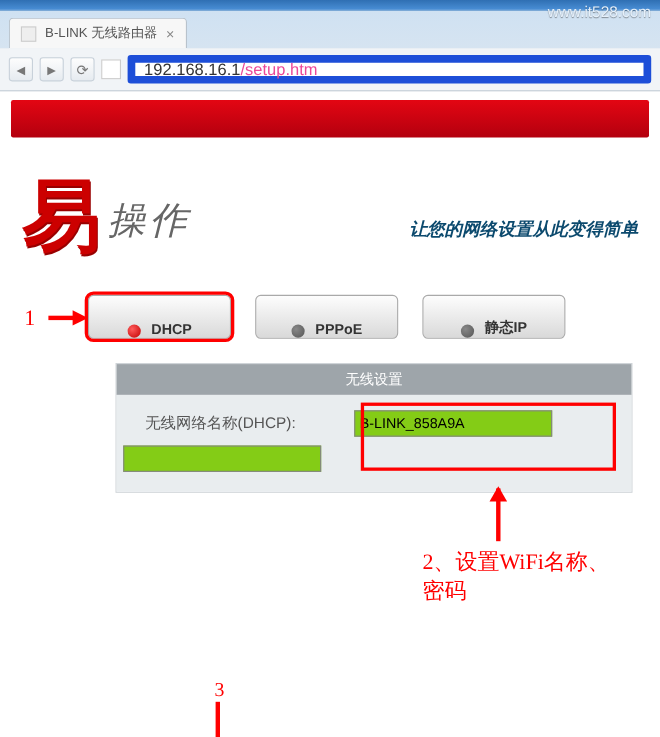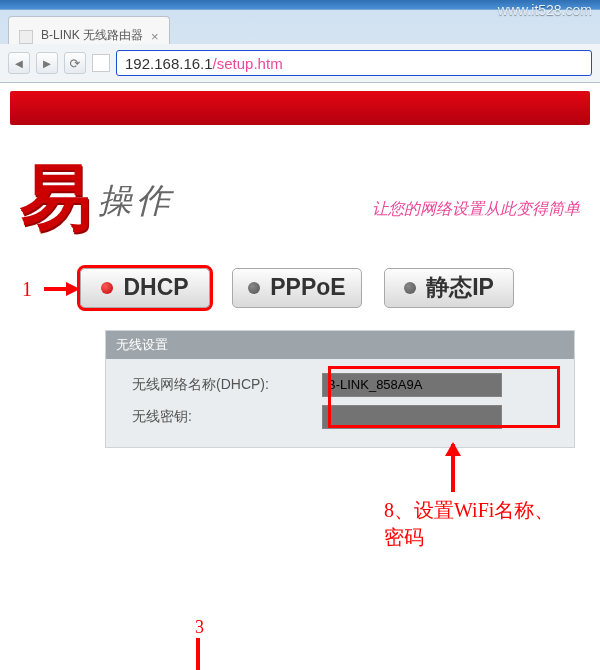--- a/index.html
+++ b/index.html
@@ -29,21 +29,21 @@
     background: linear-gradient(#cfe1f2, #d6e4f1);
     height: 34px;
   }
   .tab {
     background: #f7f7f7;
     border: 1px solid #b8c2cc;
     border-bottom: none;
     border-radius: 4px 4px 0 0;
     height: 28px;
     display: flex;
-    align-items: flex-end;
+    align-items: center;
     padding: 0 10px;
     font-size: 12px;
     color: #555;
     gap: 8px;
   }
   .tab-favicon {
     width: 14px; height: 14px;
     display: inline-block;
     background: #eee; border:1px solid #ccc;
   }
@@ -62,21 +62,21 @@
     border-radius:3px;
     display:flex;align-items:center;justify-content:center;
     color:#777;font-size:13px;
   }
   .doc-icon {
     width:18px;height:18px;background:#fff;border:1px solid #ccc;
   }
   .url-box {
     flex:1;
     background:#fff;
-    border:1px solid #1d4ed8;
+    border:7px solid #1d4ed8;
     border-radius:3px;
     height:26px;
     display:flex;align-items:center;
     padding:0 8px;
     font-size:15px;
     color:#333;
   }
   .url-path { color:#ec4899; }
   .watermark {
     position:absolute;
@@ -116,41 +116,41 @@
   .hero-caozuo {
     font-size: 34px;
     font-weight: normal;
     color:#666;
     letter-spacing: 4px;
     font-style: italic;
     padding-bottom:6px;
   }
   .hero-sub {
     font-size:16px;
-    font-weight:normal;
+    font-weight:bold;
     font-style: italic;
-    color:#ec4899;
+    color:#0c4a6e;
     padding-bottom:10px;
   }
   .mode-row {
     display:flex;
     gap: 22px;
     margin: 38px 0 0 70px;
     align-items:center;
     position:relative;
   }
   .mode-btn {
     height:40px;
     min-width:130px;
     border:1px solid #a9a9a9;
     border-radius:5px;
     background: linear-gradient(#fdfdfd,#d9d9d9);
-    display:flex;align-items:center;justify-content:center;
+    display:flex;align-items:flex-end;justify-content:center;
     gap:10px;
-    font-size:23px;
+    font-size:13px;
     font-weight:bold;
     color:#333;
     cursor:pointer;
   }
   .radio-dot {
     width:12px;height:12px;border-radius:50%;
     background:radial-gradient(circle at 35% 35%, #888, #555);
   }
   .radio-dot.active {
     background:radial-gradient(circle at 35% 35%, #ff5b5b, #c00000);
@@ -178,20 +178,21 @@
   .panel {
     margin: 22px 0 0 95px;
     width: 470px;
     border:1px solid #cfd4d8;
   }
   .panel-head {
     background:#9ea5aa;
     color:#fff;
     font-size:13px;
     padding:5px 10px;
+    text-align:center;
   }
   .panel-body {
     background:#e9edef;
     padding: 10px 6px 14px;
     position:relative;
   }
   .field-row {
     display:flex;align-items:center;
     padding:4px 0;
   }
@@ -201,21 +202,21 @@
     padding-left:20px;
     font-size:14px;
     color:#555;
   }
   .field-input {
     width:180px;
     height:24px;
     border:1px solid #848484;
     font-size:13px;
     padding:0 4px;
-    background:#737373;
+    background:#84cc16;
   }
   .input-highlight {
     position:absolute;
     border:3px solid #ff0000;
     top:7px; left:222px;
     width:232px; height:62px;
   }
   .step2-arrow {
     position:absolute;
     left:345px; top:85px;
@@ -308,26 +309,25 @@
   </div>
 
   <div class="panel">
     <div class="panel-head">无线设置</div>
     <div class="panel-body">
       <div class="field-row">
         <div class="field-label">无线网络名称(DHCP):</div>
         <input class="field-input" value="B-LINK_858A9A" style="">
       </div>
       <div class="field-row">
-        <div class="field-label">无线密钥:</div>
         <input class="field-input" value="" style="">
       </div>
       <div class="input-highlight"></div>
       <div class="step2-arrow"></div>
-      <div class="step2-text">8、设置WiFi名称、密码</div>
+      <div class="step2-text">2、设置WiFi名称、密码</div>
     </div>
   </div>
 
 </div>
 
   <span class="step3-num">3</span>
   <div class="step3-arrow"></div>
 
 </div>
 

